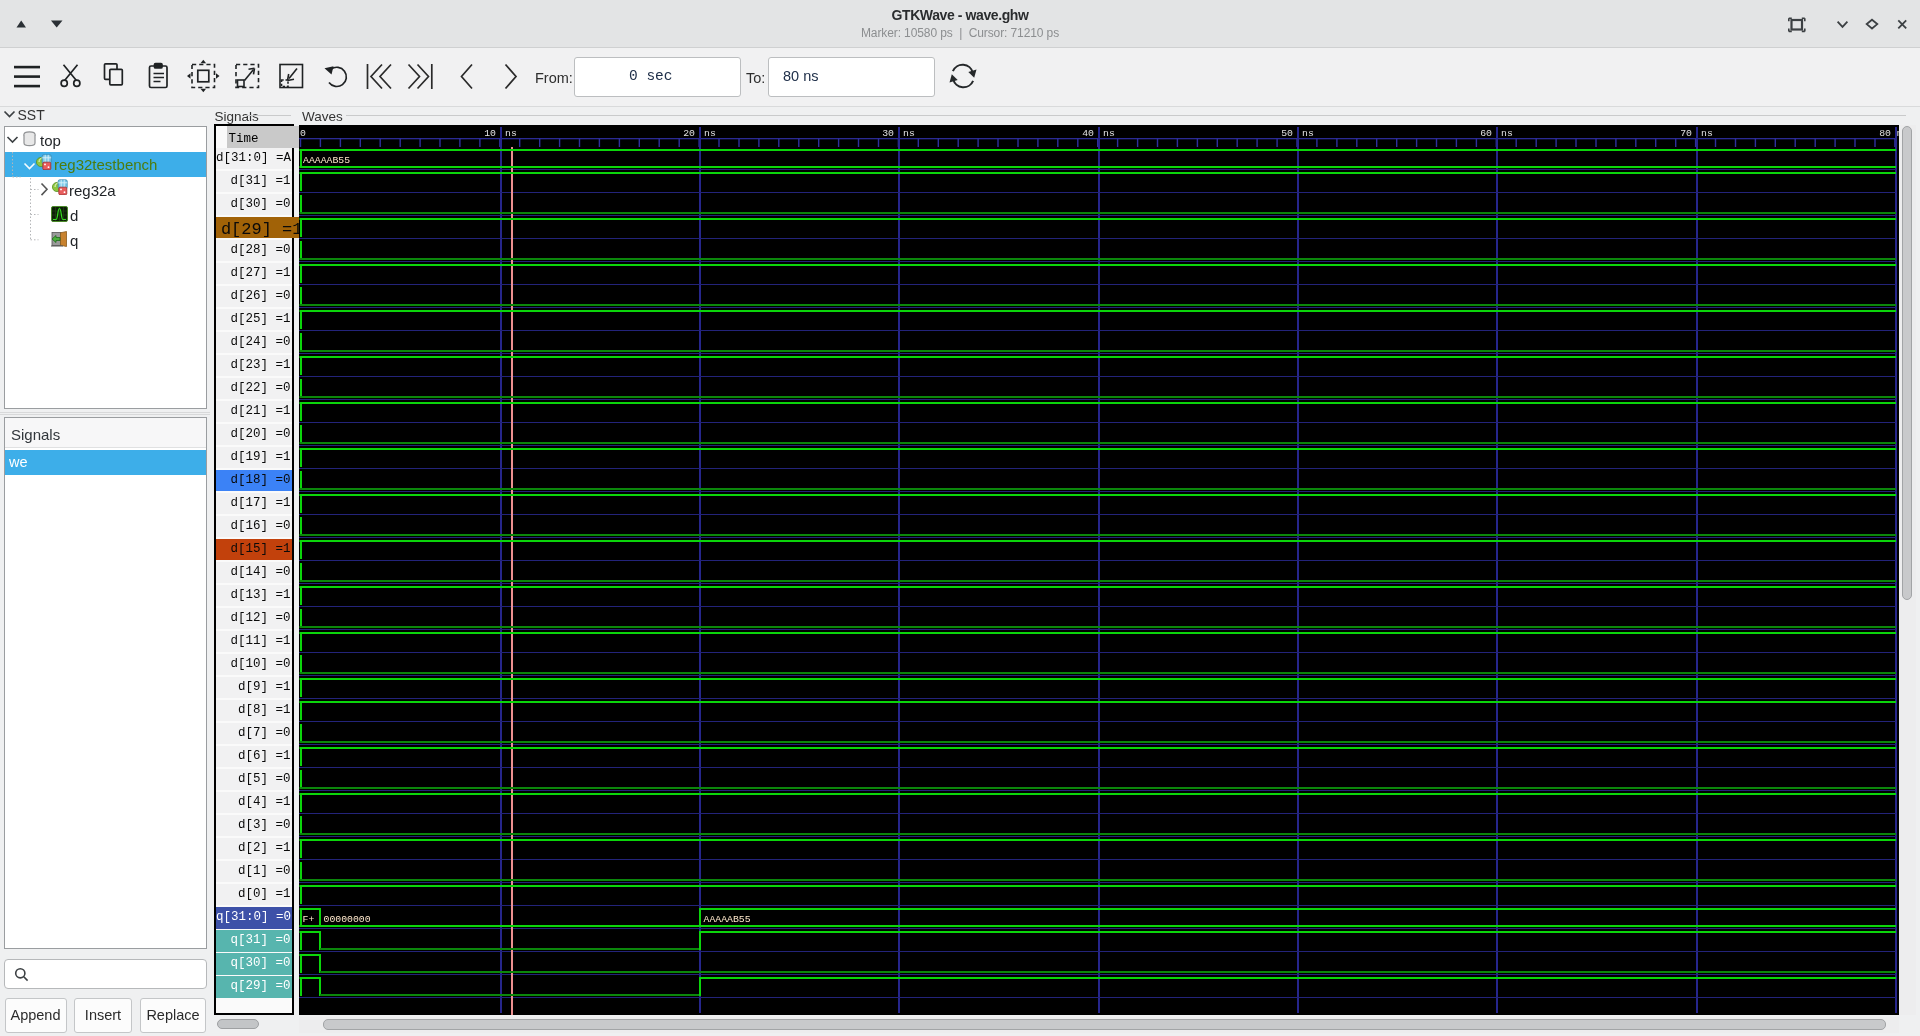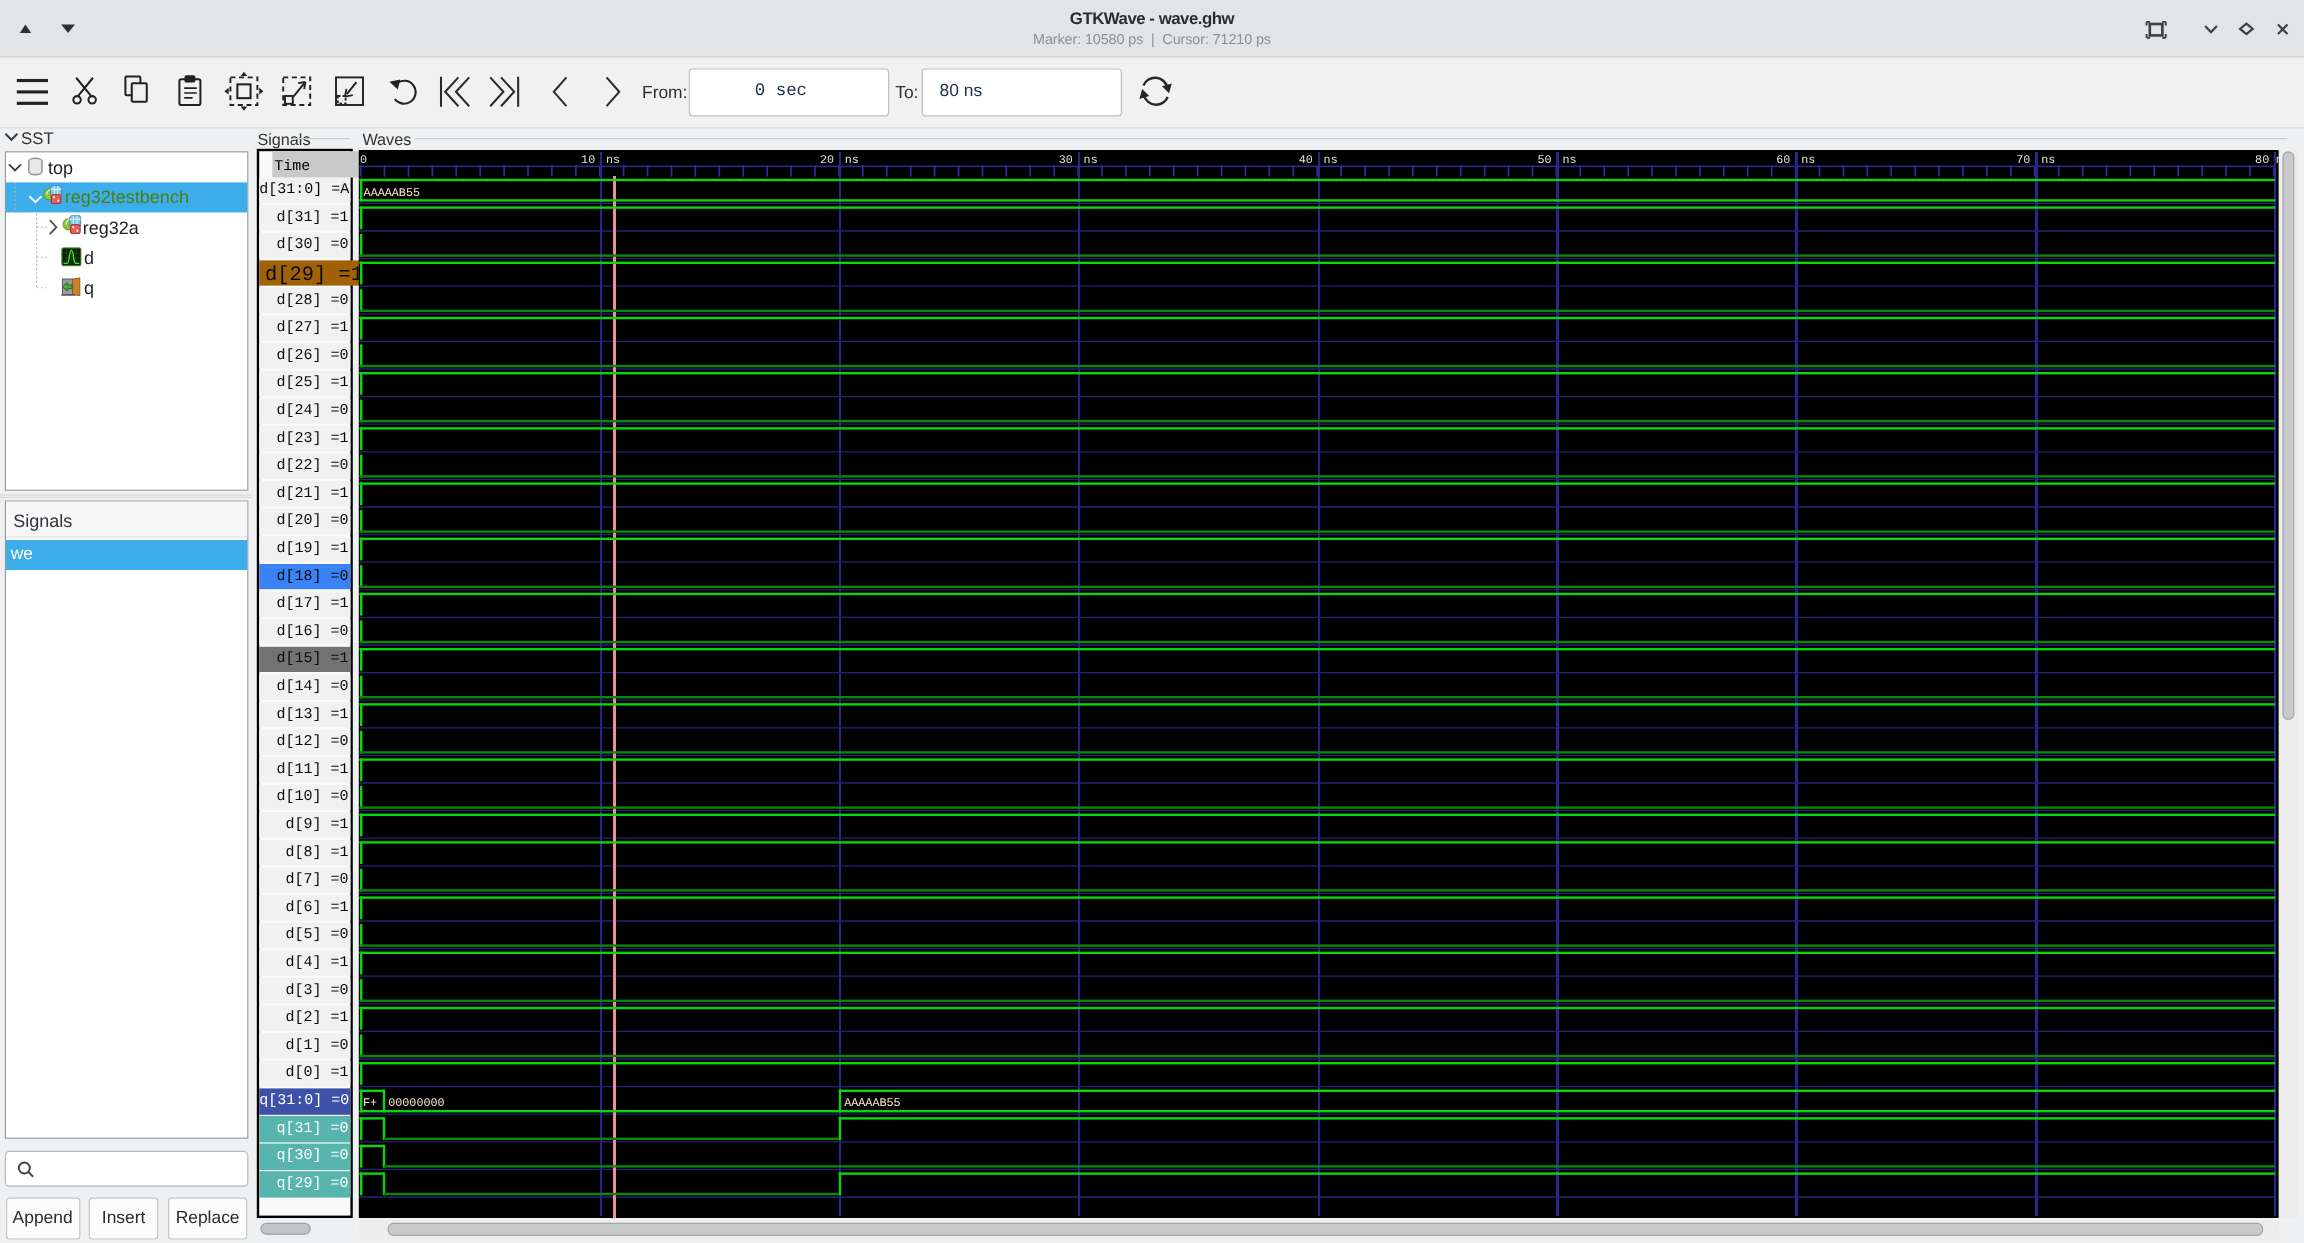--- a/index.html
+++ b/index.html
@@ -176,21 +176,21 @@
 <div class="abs mono" style="left:216px;top:309px;width:76px;height:21px;background:#f1f1f2;font-size:12.5px;color:#0a0a0a;text-align:right;padding:3px 1.5px 0 0;white-space:pre;">d[25] =1</div>
 <div class="abs mono" style="left:216px;top:332px;width:76px;height:21px;background:#f1f1f2;font-size:12.5px;color:#0a0a0a;text-align:right;padding:3px 1.5px 0 0;white-space:pre;">d[24] =0</div>
 <div class="abs mono" style="left:216px;top:355px;width:76px;height:21px;background:#f1f1f2;font-size:12.5px;color:#0a0a0a;text-align:right;padding:3px 1.5px 0 0;white-space:pre;">d[23] =1</div>
 <div class="abs mono" style="left:216px;top:378px;width:76px;height:21px;background:#f1f1f2;font-size:12.5px;color:#0a0a0a;text-align:right;padding:3px 1.5px 0 0;white-space:pre;">d[22] =0</div>
 <div class="abs mono" style="left:216px;top:401px;width:76px;height:21px;background:#f1f1f2;font-size:12.5px;color:#0a0a0a;text-align:right;padding:3px 1.5px 0 0;white-space:pre;">d[21] =1</div>
 <div class="abs mono" style="left:216px;top:424px;width:76px;height:21px;background:#f1f1f2;font-size:12.5px;color:#0a0a0a;text-align:right;padding:3px 1.5px 0 0;white-space:pre;">d[20] =0</div>
 <div class="abs mono" style="left:216px;top:447px;width:76px;height:21px;background:#f1f1f2;font-size:12.5px;color:#0a0a0a;text-align:right;padding:3px 1.5px 0 0;white-space:pre;">d[19] =1</div>
 <div class="abs mono" style="left:216px;top:470px;width:76px;height:21px;background:#3b82f6;font-size:12.5px;color:#0a0a0a;text-align:right;padding:3px 1.5px 0 0;white-space:pre;">d[18] =0</div>
 <div class="abs mono" style="left:216px;top:493px;width:76px;height:21px;background:#f1f1f2;font-size:12.5px;color:#0a0a0a;text-align:right;padding:3px 1.5px 0 0;white-space:pre;">d[17] =1</div>
 <div class="abs mono" style="left:216px;top:516px;width:76px;height:21px;background:#f1f1f2;font-size:12.5px;color:#0a0a0a;text-align:right;padding:3px 1.5px 0 0;white-space:pre;">d[16] =0</div>
-<div class="abs mono" style="left:216px;top:539px;width:76px;height:21px;background:#737373;font-size:12.5px;color:#0a0a0a;text-align:right;padding:3px 1.5px 0 0;white-space:pre;">d[15] =1</div>
+<div class="abs mono" style="left:216px;top:539px;width:76px;height:21px;background:#c2410c;font-size:12.5px;color:#0a0a0a;text-align:right;padding:3px 1.5px 0 0;white-space:pre;">d[15] =1</div>
 <div class="abs mono" style="left:216px;top:562px;width:76px;height:21px;background:#f1f1f2;font-size:12.5px;color:#0a0a0a;text-align:right;padding:3px 1.5px 0 0;white-space:pre;">d[14] =0</div>
 <div class="abs mono" style="left:216px;top:585px;width:76px;height:21px;background:#f1f1f2;font-size:12.5px;color:#0a0a0a;text-align:right;padding:3px 1.5px 0 0;white-space:pre;">d[13] =1</div>
 <div class="abs mono" style="left:216px;top:608px;width:76px;height:21px;background:#f1f1f2;font-size:12.5px;color:#0a0a0a;text-align:right;padding:3px 1.5px 0 0;white-space:pre;">d[12] =0</div>
 <div class="abs mono" style="left:216px;top:631px;width:76px;height:21px;background:#f1f1f2;font-size:12.5px;color:#0a0a0a;text-align:right;padding:3px 1.5px 0 0;white-space:pre;">d[11] =1</div>
 <div class="abs mono" style="left:216px;top:654px;width:76px;height:21px;background:#f1f1f2;font-size:12.5px;color:#0a0a0a;text-align:right;padding:3px 1.5px 0 0;white-space:pre;">d[10] =0</div>
 <div class="abs mono" style="left:216px;top:677px;width:76px;height:21px;background:#f1f1f2;font-size:12.5px;color:#0a0a0a;text-align:right;padding:3px 1.5px 0 0;white-space:pre;">d[9] =1</div>
 <div class="abs mono" style="left:216px;top:700px;width:76px;height:21px;background:#f1f1f2;font-size:12.5px;color:#0a0a0a;text-align:right;padding:3px 1.5px 0 0;white-space:pre;">d[8] =1</div>
 <div class="abs mono" style="left:216px;top:723px;width:76px;height:21px;background:#f1f1f2;font-size:12.5px;color:#0a0a0a;text-align:right;padding:3px 1.5px 0 0;white-space:pre;">d[7] =0</div>
 <div class="abs mono" style="left:216px;top:746px;width:76px;height:21px;background:#f1f1f2;font-size:12.5px;color:#0a0a0a;text-align:right;padding:3px 1.5px 0 0;white-space:pre;">d[6] =1</div>
 <div class="abs mono" style="left:216px;top:769px;width:76px;height:21px;background:#f1f1f2;font-size:12.5px;color:#0a0a0a;text-align:right;padding:3px 1.5px 0 0;white-space:pre;">d[5] =0</div>

